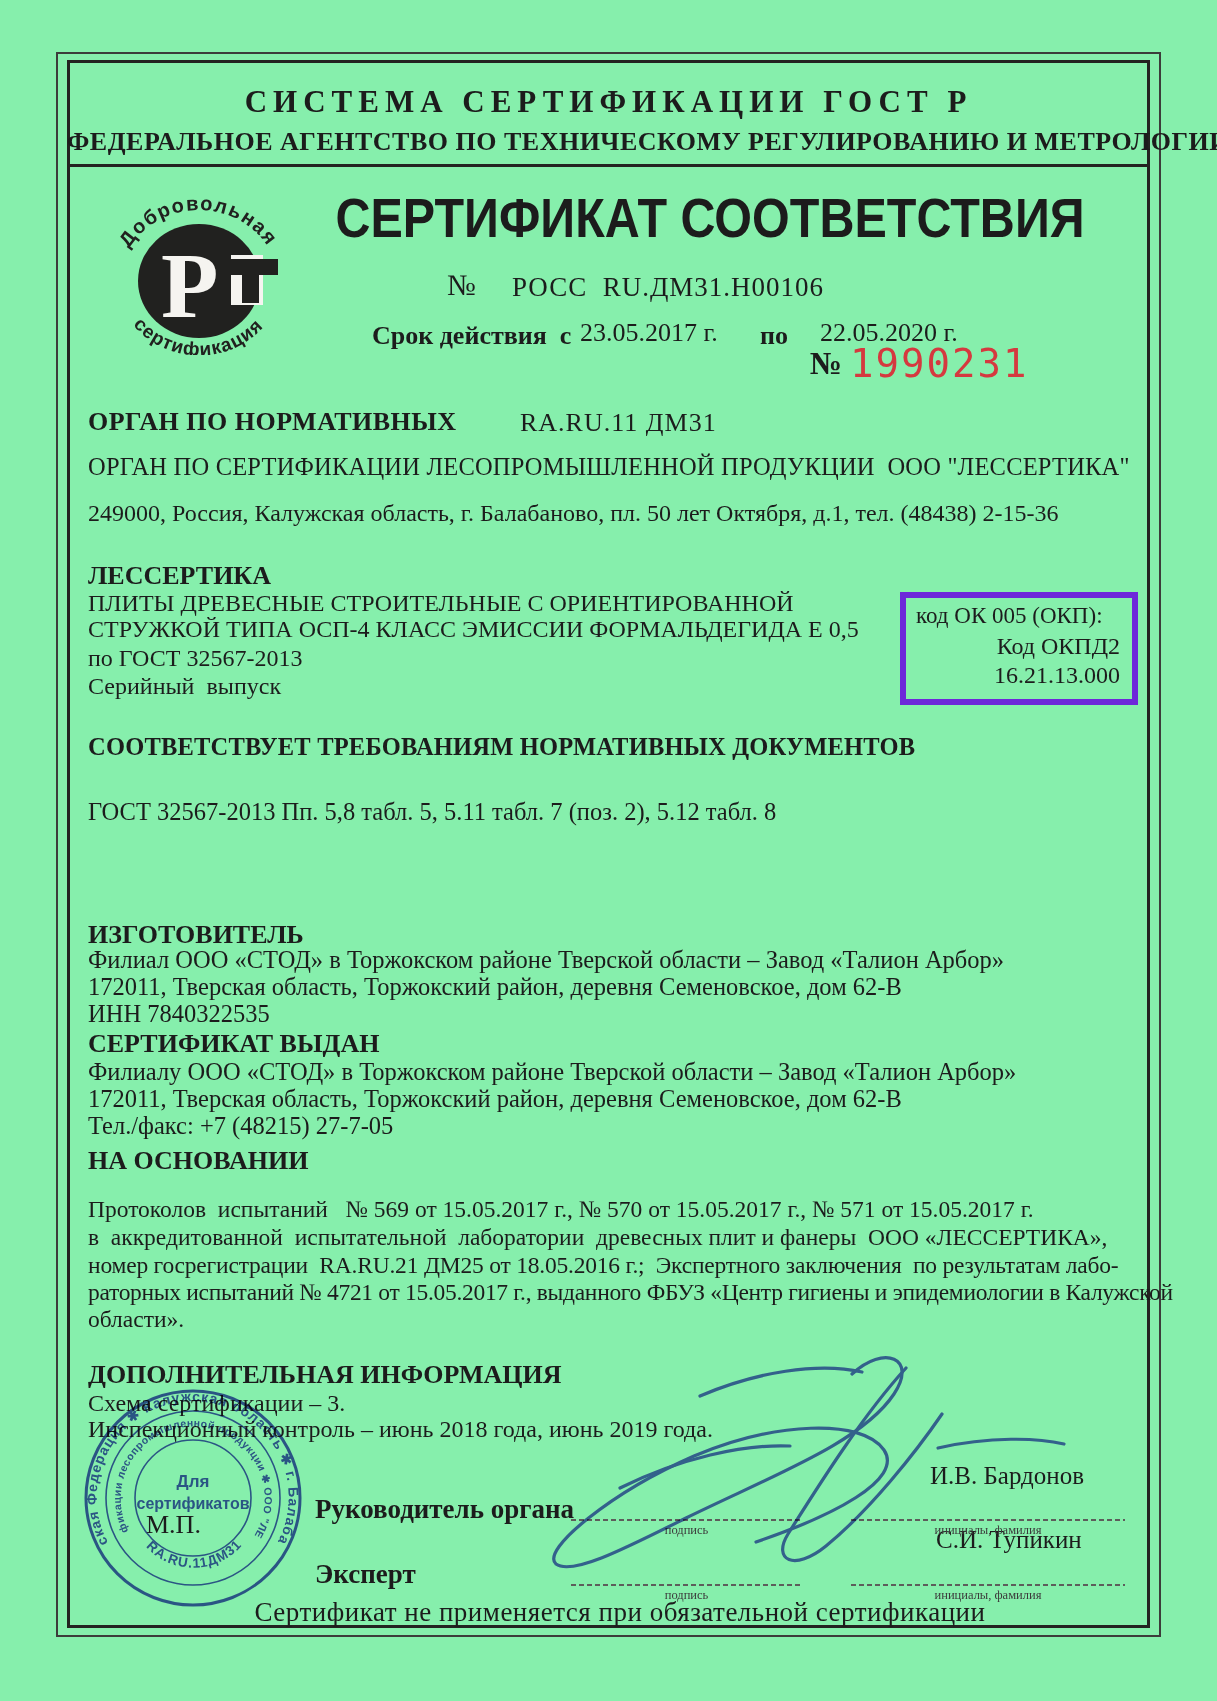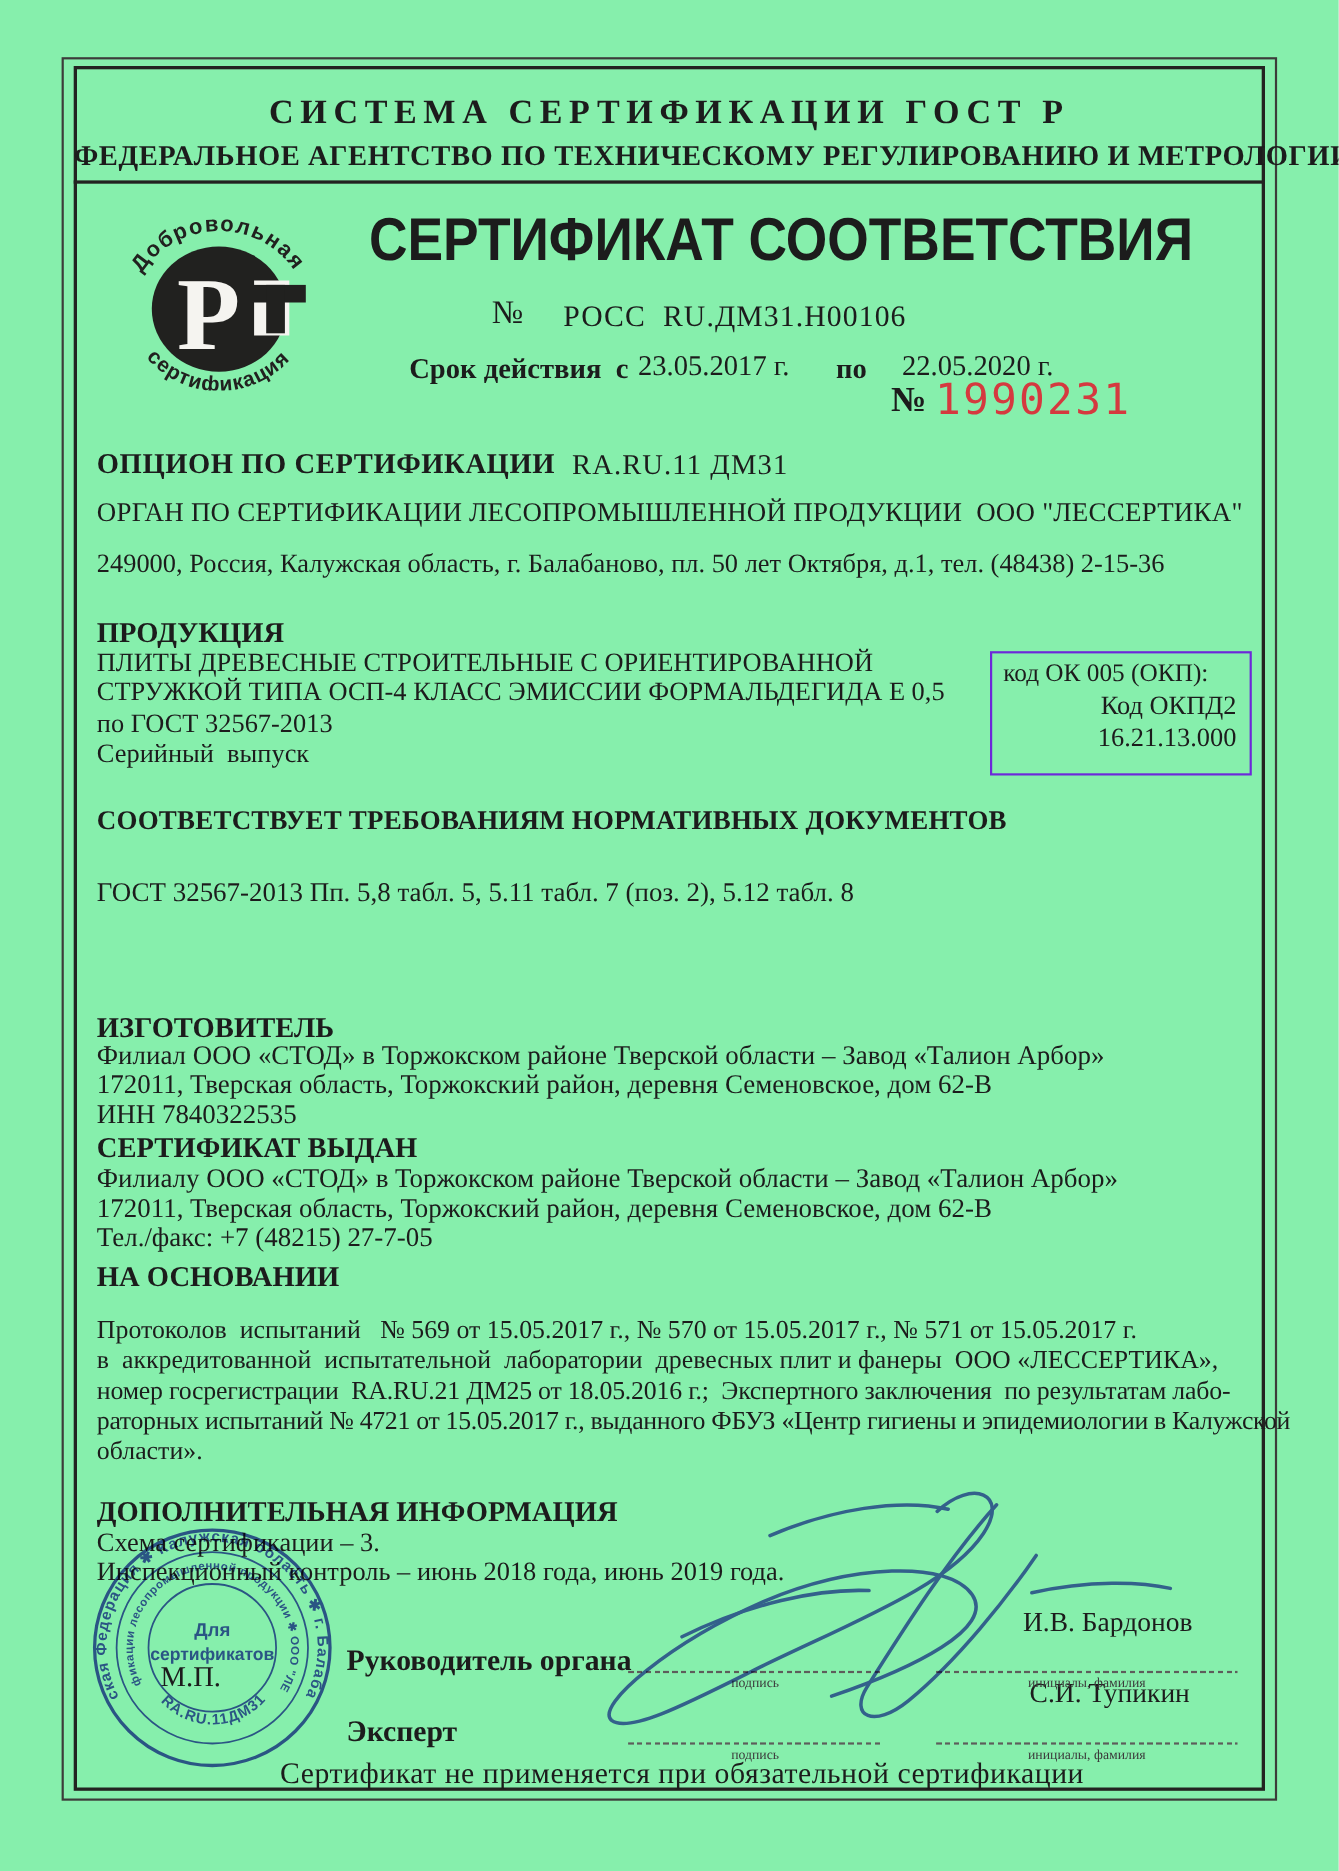--- a/index.html
+++ b/index.html
@@ -27,21 +27,21 @@
   .blank-digits{left:850px;top:341px;font-family:"DejaVu Sans Mono",monospace;font-size:39px;color:#d5393f;letter-spacing:2px;}
   .org-label{left:88px;top:407px;font-size:26px;font-weight:bold;letter-spacing:0.5px;}
   .org-code{left:520px;top:408px;font-size:26px;letter-spacing:1px;}
   .org-name{left:88px;top:453px;font-size:24.5px;letter-spacing:0.2px;}
   .org-address{left:88px;top:500px;font-size:24px;}
   .product-label{left:88px;top:561px;font-size:26px;font-weight:bold;}
   .prod-l0{left:88px;top:590px;font-size:24px;}
   .prod-l1{left:88px;top:616px;font-size:24px;}
   .prod-l2{left:88px;top:645px;font-size:24px;}
   .prod-l3{left:88px;top:673px;font-size:24px;}
-  .codebox{position:absolute;left:900px;width:238px;border:2px solid #6d28d9;box-sizing:border-box;font-size:23px;}
+  .codebox{position:absolute;left:900px;width:238px;border:6px solid #6d28d9;box-sizing:border-box;font-size:23px;}
   .codebox .l1{padding:5px 0 0 10px;}
   .codebox .l2{text-align:right;padding:4px 12px 0 0;font-size:24px;}
   .codebox .l3{text-align:right;padding:2px 12px 0 0;font-size:24px;}
   .box-okp{top:592px;height:113px;}
   .box-tnved{top:760px;height:128px;}
   .conf-label{left:88px;top:733px;font-size:24.5px;font-weight:bold;letter-spacing:0.2px;}
   .conf-value{left:88px;top:798px;font-size:24.5px;}
   .man-label{left:88px;top:920px;font-size:26px;font-weight:bold;}
   .man-l0{left:88px;top:946px;font-size:24.5px;}
   .man-l1{left:88px;top:973px;font-size:24.5px;}
@@ -117,26 +117,26 @@
   <div class="abs certno-value">РОСС  RU.ДМ31.Н00106</div>
 
   <div class="abs val-label">Срок действия  с</div>
   <div class="abs val-from">23.05.2017 г.</div>
   <div class="abs val-po">по</div>
   <div class="abs val-to">22.05.2020 г.</div>
 
   <div class="abs blank-no">№</div>
   <div class="abs blank-digits">1990231</div>
 
-  <div class="abs org-label">ОПЦИОН ПО СЕРТИФИКАЦИИ</div>
+  <div class="abs org-label">ОРГАН ПО НОРМАТИВНЫХ</div>
   <div class="abs org-code">RA.RU.11 ДМ31</div>
   <div class="abs org-name">ОРГАН ПО СЕРТИФИКАЦИИ ЛЕСОПРОМЫШЛЕННОЙ ПРОДУКЦИИ  ООО "ЛЕССЕРТИКА"</div>
   <div class="abs org-address">249000, Россия, Калужская область, г. Балабаново, пл. 50 лет Октября, д.1, тел. (48438) 2-15-36</div>
 
-  <div class="abs product-label">ПРОДУКЦИЯ</div>
+  <div class="abs product-label">ЛЕССЕРТИКА</div>
   <div class="abs prod-l0">ПЛИТЫ ДРЕВЕСНЫЕ СТРОИТЕЛЬНЫЕ С ОРИЕНТИРОВАННОЙ</div>
   <div class="abs prod-l1">СТРУЖКОЙ ТИПА ОСП-4 КЛАСС ЭМИССИИ ФОРМАЛЬДЕГИДА Е 0,5</div>
   <div class="abs prod-l2">по ГОСТ 32567-2013</div>
   <div class="abs prod-l3">Серийный  выпуск</div>
 
   <div class="codebox box-okp">
     <div class="l1">код ОК 005 (ОКП):</div>
     <div class="l2">Код ОКПД2</div>
     <div class="l3">16.21.13.000</div>
   </div>

